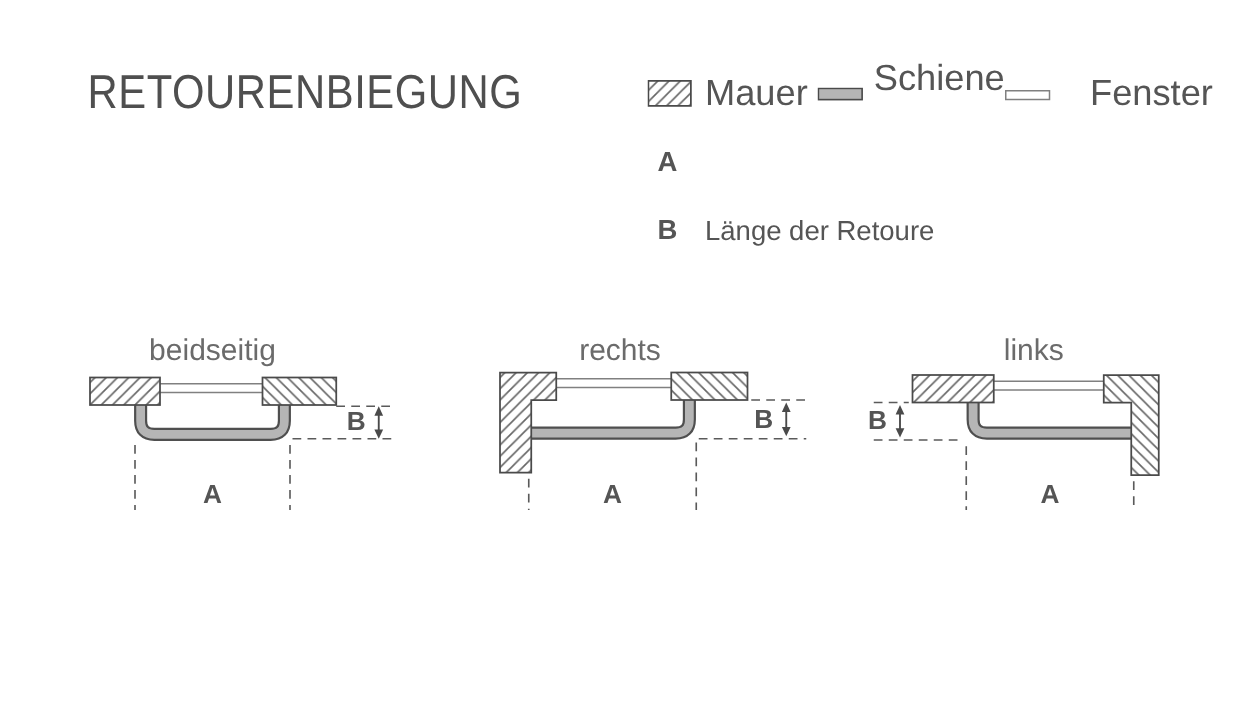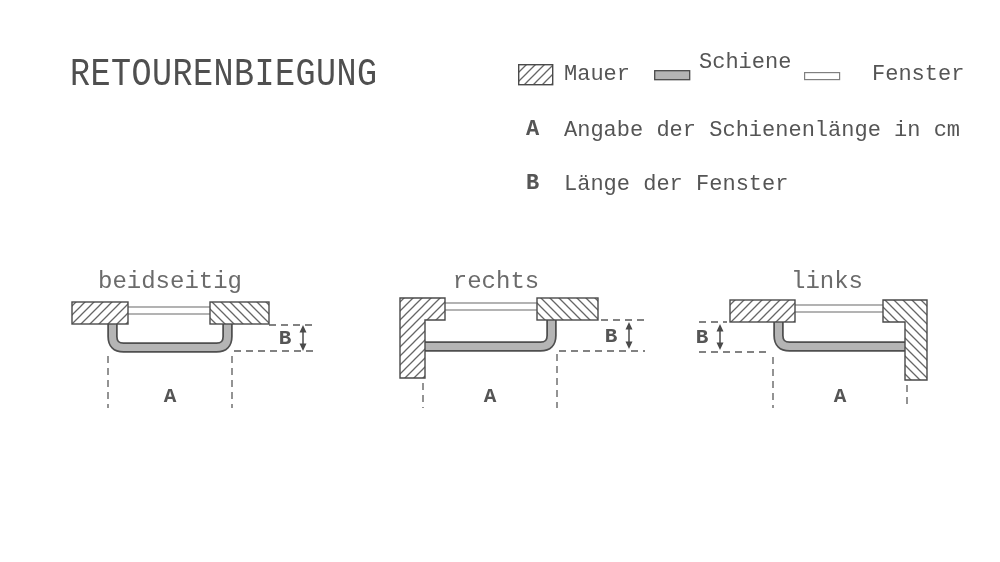--- a/index.html
+++ b/index.html
@@ -1,26 +1,26 @@
 <!DOCTYPE html>
 <html style="--paper: #ffffff; --ink: #555555; --ink-strong: #4f4f4f; --label: #6b6b6b; --line: #4a4a4a; --hatch: #666666; --rail-fill: #b5b5b5; --rail-edge: #4f4f4f; --window-fill: #ffffff; --window-edge: #808080; --dash: #5a5a5a;"><head>
 <meta charset="utf-8">
 <style>
   html,body{margin:0;padding:0;background:#fff;}
   .canvas{
     position:relative;width:1000px;height:408px;background:var(--paper,#fff);
-    font-family:Liberation Mono, monospace;overflow:hidden;
+    font-family:Liberation Sans, sans-serif;overflow:hidden;
   }
   .abs{position:absolute;}
   .page-title{
     left:70px;top:53px;font-size:38px;color:var(--ink-strong,#4f4f4f);
     letter-spacing:.5px;transform:scaleX(.88);transform-origin:left top;
     white-space:nowrap;
   }
-  .legend-label{font-size:22px;color:var(--ink,#555);line-height:26px;white-space:nowrap;}
+  .legend-label{font-size:29px;color:var(--ink,#555);line-height:26px;white-space:nowrap;}
   .def-symbol{font-size:22px;font-weight:bold;color:var(--ink,#555);line-height:26px;}
   .def-text{font-size:22px;color:var(--ink,#555);line-height:26px;white-space:nowrap;}
   svg{display:block;}
   .wall{stroke:var(--line,#4a4a4a);stroke-width:1.4;}
   .window{fill:var(--window-fill,#fff);stroke:var(--window-edge,#808080);stroke-width:1.2;}
   .rail-outer{fill:none;stroke:var(--rail-edge,#4f4f4f);stroke-width:10.5;stroke-linecap:butt;}
   .rail-inner{fill:none;stroke:var(--rail-fill,#b5b5b5);stroke-width:7;stroke-linecap:butt;}
   .dash{stroke:var(--dash,#5a5a5a);stroke-width:1.3;fill:none;}
   .dim{stroke:var(--line,#4a4a4a);stroke-width:1.5;fill:none;}
   .dim-head{fill:var(--line,#4a4a4a);stroke:none;}
@@ -58,23 +58,22 @@
     <rect x="0.7" y="0.7" width="35" height="9" class="swatch-rail"></rect>
   </svg>
   <div class="abs legend-label" style="left:699px;top:50px">Schiene</div>
 
   <svg class="abs" style="left:804px;top:72px" width="37" height="9">
     <rect x="0.6" y="0.6" width="35" height="7" class="swatch-window"></rect>
   </svg>
   <div class="abs legend-label" style="left:872px;top:62px">Fenster</div>
 
   <div class="abs def-symbol" style="left:526px;top:117px">A</div>
-  <div class="abs def-text" style="left:564px;top:118px">Angabe der Schienenlänge in cm</div>
   <div class="abs def-symbol" style="left:526px;top:171px">B</div>
-  <div class="abs def-text" style="left:564px;top:172px">Länge der Fenster</div>
+  <div class="abs def-text" style="left:564px;top:172px">Länge der Retoure</div>
 
   <svg class="abs" style="left:0;top:0" width="1000" height="562">
 
     <g>
       <text class="dia-label" x="170" y="288">beidseitig</text>
 
       <rect class="window" x="126" y="307" width="86" height="7"></rect>
 
       <path class="rail-outer" d="M 112.5 322 L 112.5 336.5 Q 112.5 347.5 123.5 347.5 L 216.5 347.5 Q 227.5 347.5 227.5 336.5 L 227.5 322"></path>
       <path class="rail-inner" d="M 112.5 322 L 112.5 336.5 Q 112.5 347.5 123.5 347.5 L 216.5 347.5 Q 227.5 347.5 227.5 336.5 L 227.5 322"></path>

